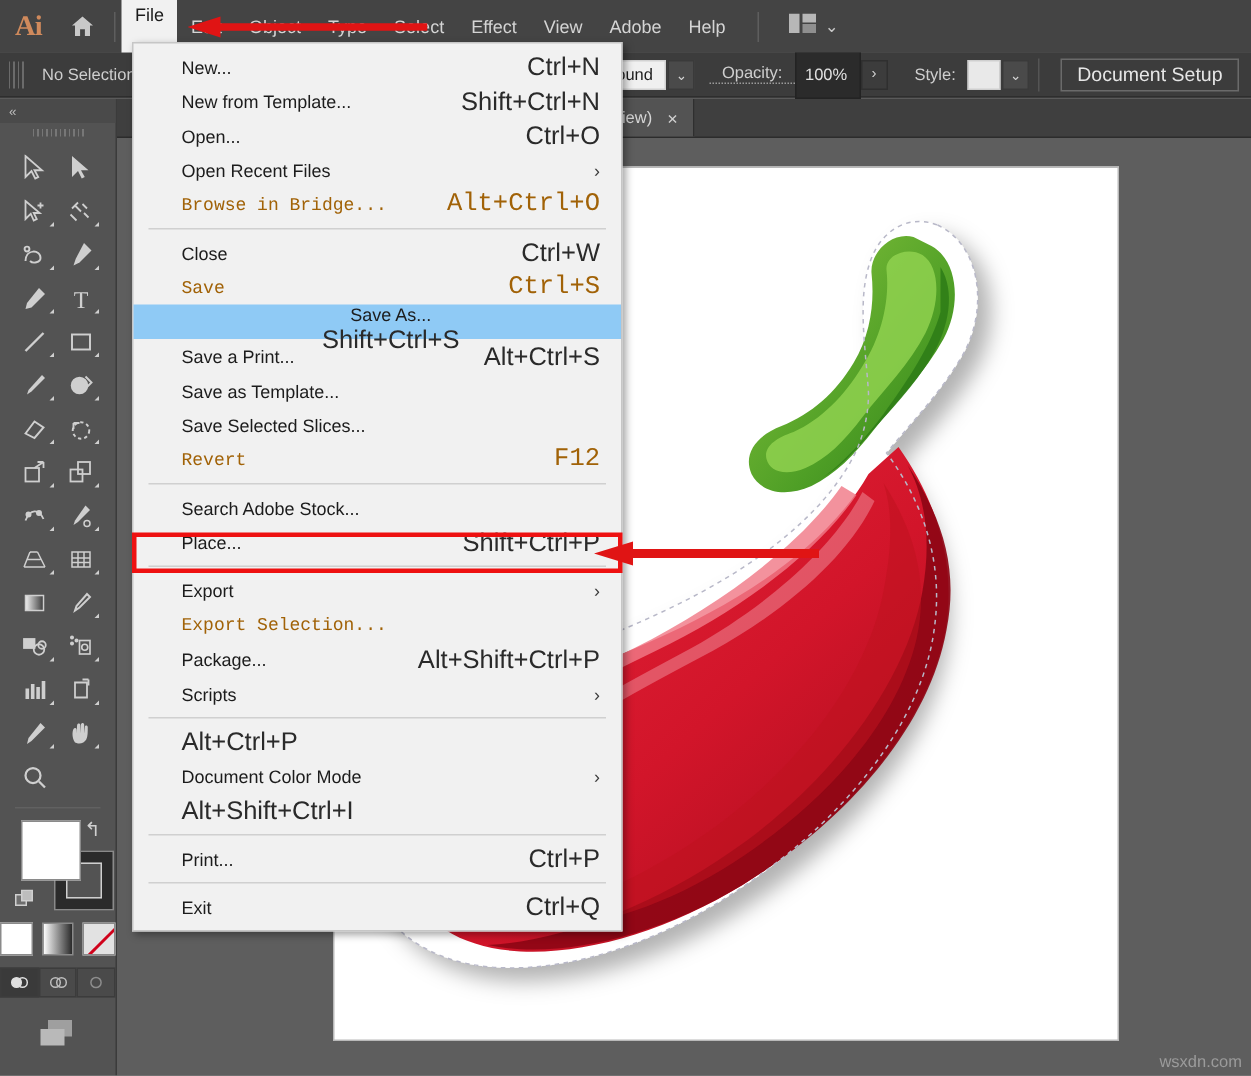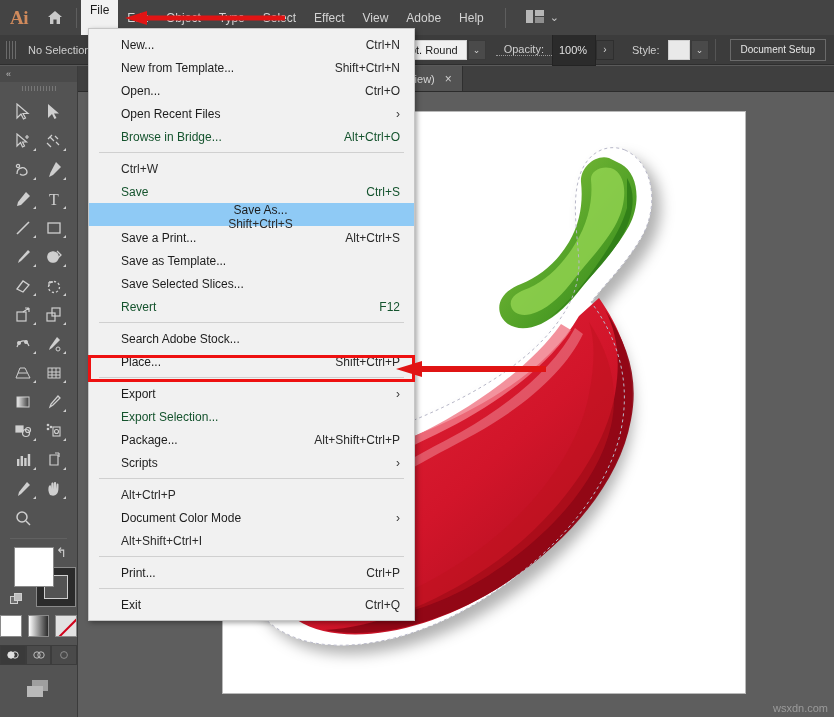--- a/index.html
+++ b/index.html
@@ -83,21 +83,21 @@
   .arrow-btn {
     width: 18px; height: 20px; background: #3c3c3c; border: 1px solid #2f2f2f;
     display:flex; align-items:center; justify-content:center;
     color: #d0d0d0; font-size: 10px;
   }
   .style-swatch {
     width: 22px; height: 20px; background: #e9e9e9; border: 1px solid #cfcfcf;
   }
   .doc-setup-btn {
     height: 22px; padding: 0 10px; background: #3c3c3c;
-    border: 1px solid #6a6a6a; color: #e6e6e6; font-size: 10px;
+    border: 1px solid #6a6a6a; color: #e6e6e6; font-size: 13px;
     display: flex; align-items: center; margin-left: 8px;
   }
   .cb-divider { width:1px; height:22px; background:#555; margin:0 6px; }
 
   
   #tabbar {
     position: absolute; left: 0; top: 66px; width: 834px; height: 26px;
     background: #3f3f3f;
     display: flex; align-items: stretch;
     z-index: 15;
@@ -197,22 +197,22 @@
     z-index: 60;
     padding: 4px 0 4px 0;
     font-size: 12px;
     color: #1c1c1c;
   }
   .mrow {
     height: 23px; display:flex; align-items:center;
     padding: 0 14px 0 32px; position: relative;
   }
   .mrow .lbl { flex: 1; white-space: nowrap; }
-  .mrow .acc { color:#2a2a2a; font-size: 12px; white-space: nowrap; }
-  .mrow.disabled .lbl, .mrow.disabled .acc { color:#14532d; }
+  .mrow .acc { color:#2a2a2a; font-size: 17px; white-space: nowrap; }
+  .mrow.disabled .lbl, .mrow.disabled .acc { color:#a16207;font-family:Liberation Mono, monospace; }
   .mrow.sel { background:#8fcaf5;flex-direction:column; }
   .mrow .sub { color:#3a3a3a; font-size:12px; }
   .msep { height:1px; background:#d0d0d0; margin: 4px 10px; }
   .highlight-box {
     position: absolute; left: 0px; width: 327px; height: 27px;
     border: 3px solid #ee1111; box-sizing: border-box;
     z-index: 70; pointer-events: none;
   }
 
   
@@ -694,20 +694,21 @@
       <span class="sub">›</span>
     </div>
     <div class="mrow disabled">
       <span class="lbl">Browse in Bridge...</span>
       <span class="acc">Alt+Ctrl+O</span>
     </div>
 
     <div class="msep"></div>
 
     <div class="mrow">
+      <span class="lbl">Close</span>
       <span class="acc">Ctrl+W</span>
     </div>
     <div class="mrow disabled">
       <span class="lbl">Save</span>
       <span class="acc">Ctrl+S</span>
     </div>
     <div class="mrow sel">
       <span class="lbl">Save As...</span>
       <span class="acc">Shift+Ctrl+S</span>
     </div>

